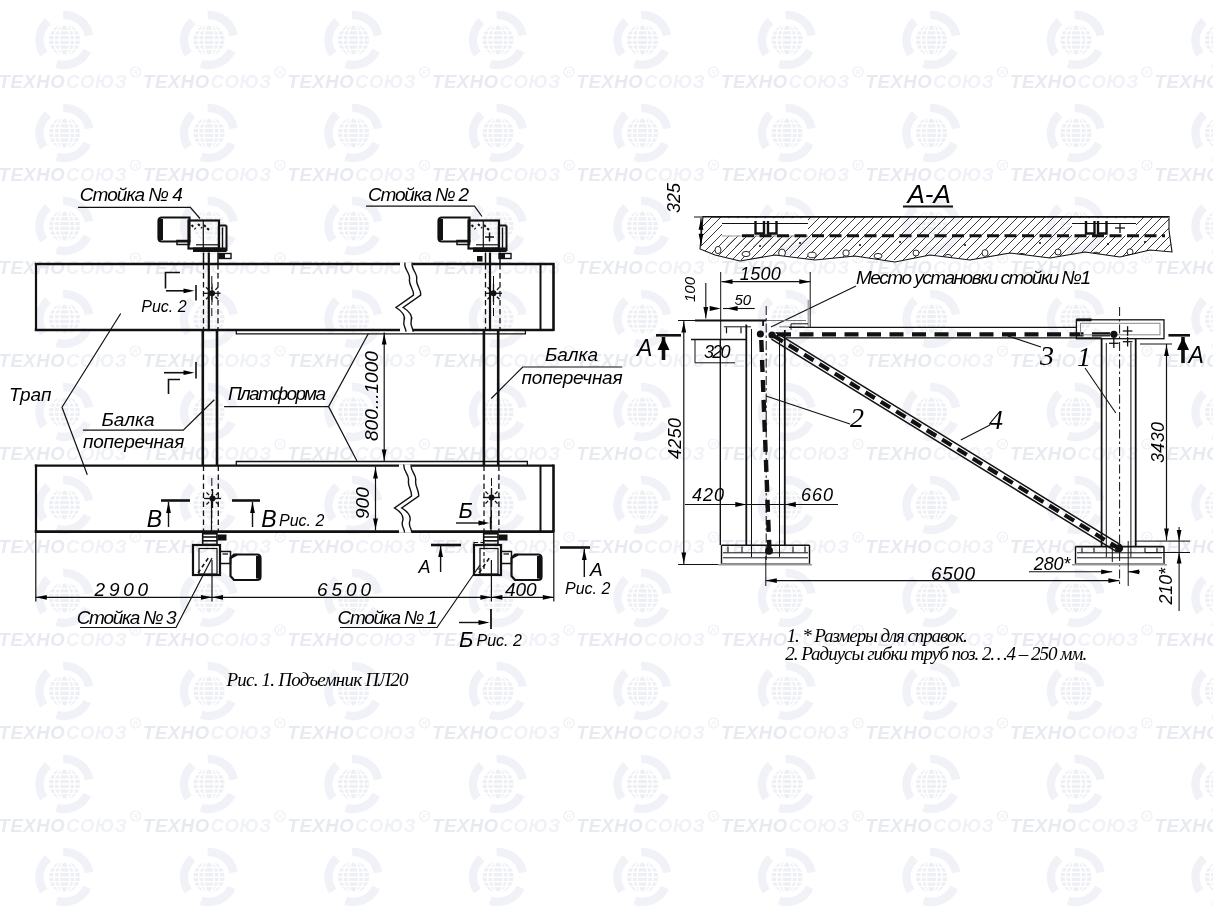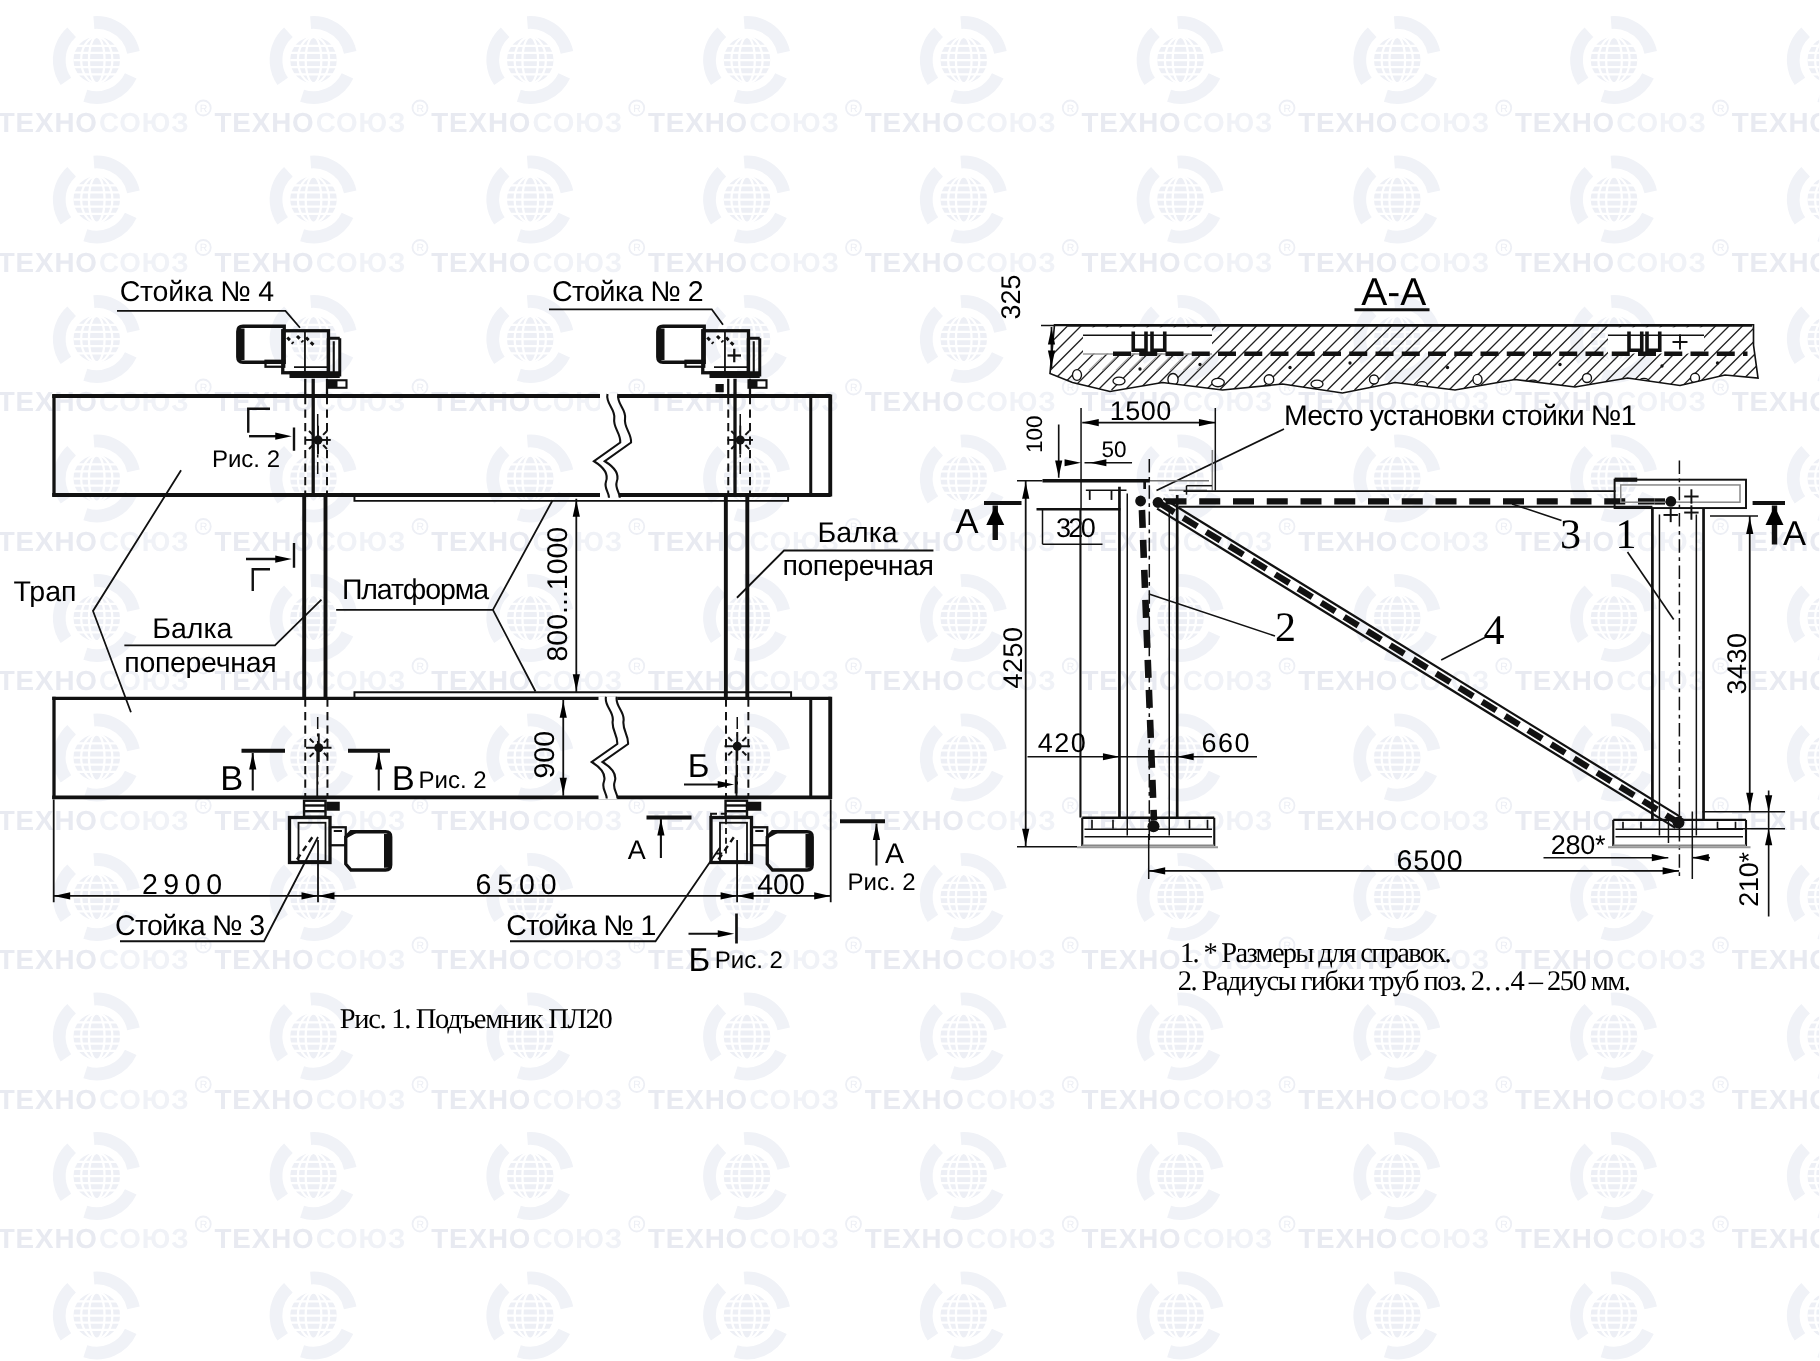--- a/index.html
+++ b/index.html
@@ -1,17 +1,17 @@
 <!DOCTYPE html>
 <html><head>
 <meta charset="utf-8">
 <style>
 html,body{margin:0;padding:0;background:#fff;}
 #page{position:relative;width:1213px;height:907px;overflow:hidden;background:#fff;
- font-family:"Liberation Sans",sans-serif;}
+ font-family:"Liberation Sans",sans-serif;font-style:italic;}
 svg text{font-family:"Liberation Sans",sans-serif;}
 .ser{font-family:"Liberation Serif",serif;}
 </style>
 </head>
 <body>
 <div id="page">
 <svg width="1213" height="907" viewBox="0 0 1213 907" xmlns="http://www.w3.org/2000/svg">
 <defs>
 <g id="globe">
 <circle cx="0" cy="0" r="25" fill="none" stroke="#f0f2f7" stroke-width="8.5" stroke-dasharray="36 16.4" transform="rotate(25)"></circle>

